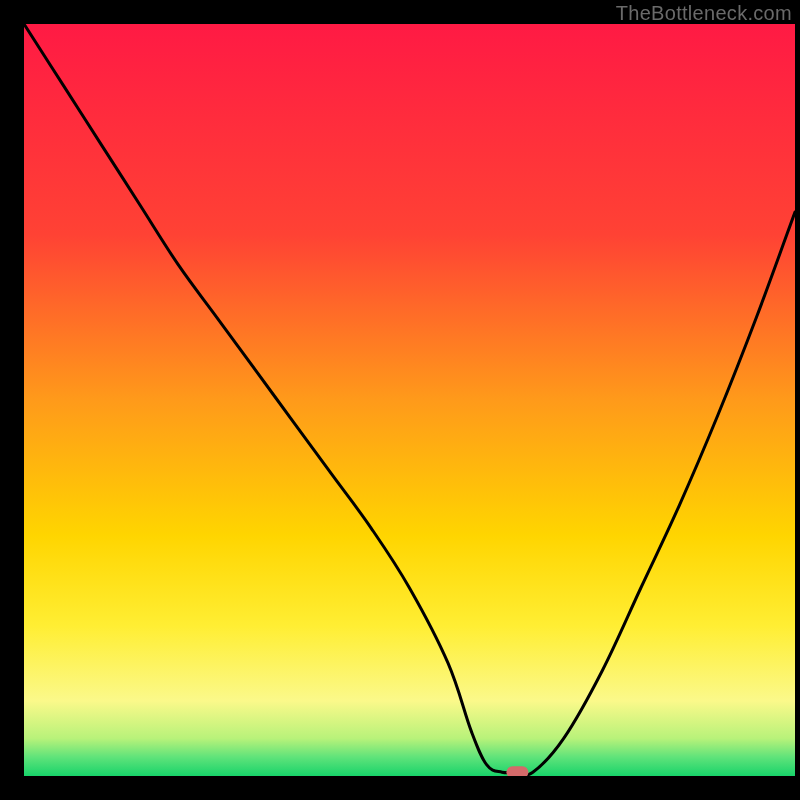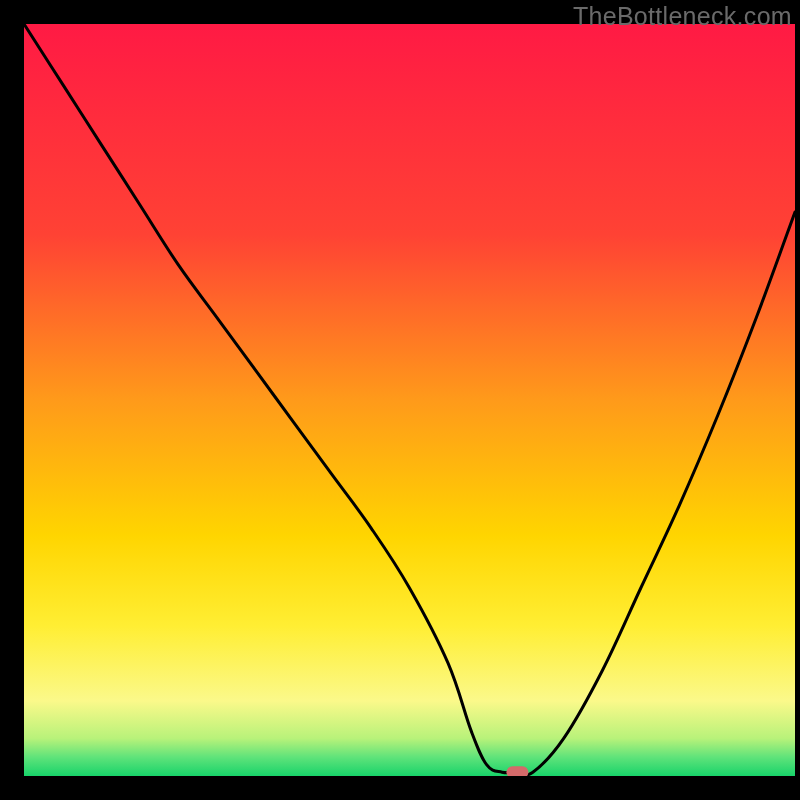--- a/index.html
+++ b/index.html
@@ -15,21 +15,21 @@
     position: relative;
     width: 800px;
     height: 800px;
     background: #000;
   }
   .watermark {
     position: absolute;
     top: 2px;
     right: 8px;
     color: #6a6a6a;
-    font-size: 25px;
+    font-size: 20px;
     letter-spacing: 0.3px;
     z-index: 10;
   }
   .plot {
     position: absolute;
     left: 24px;
     right: 5px;
     top: 24px;
     bottom: 24px;
   }

